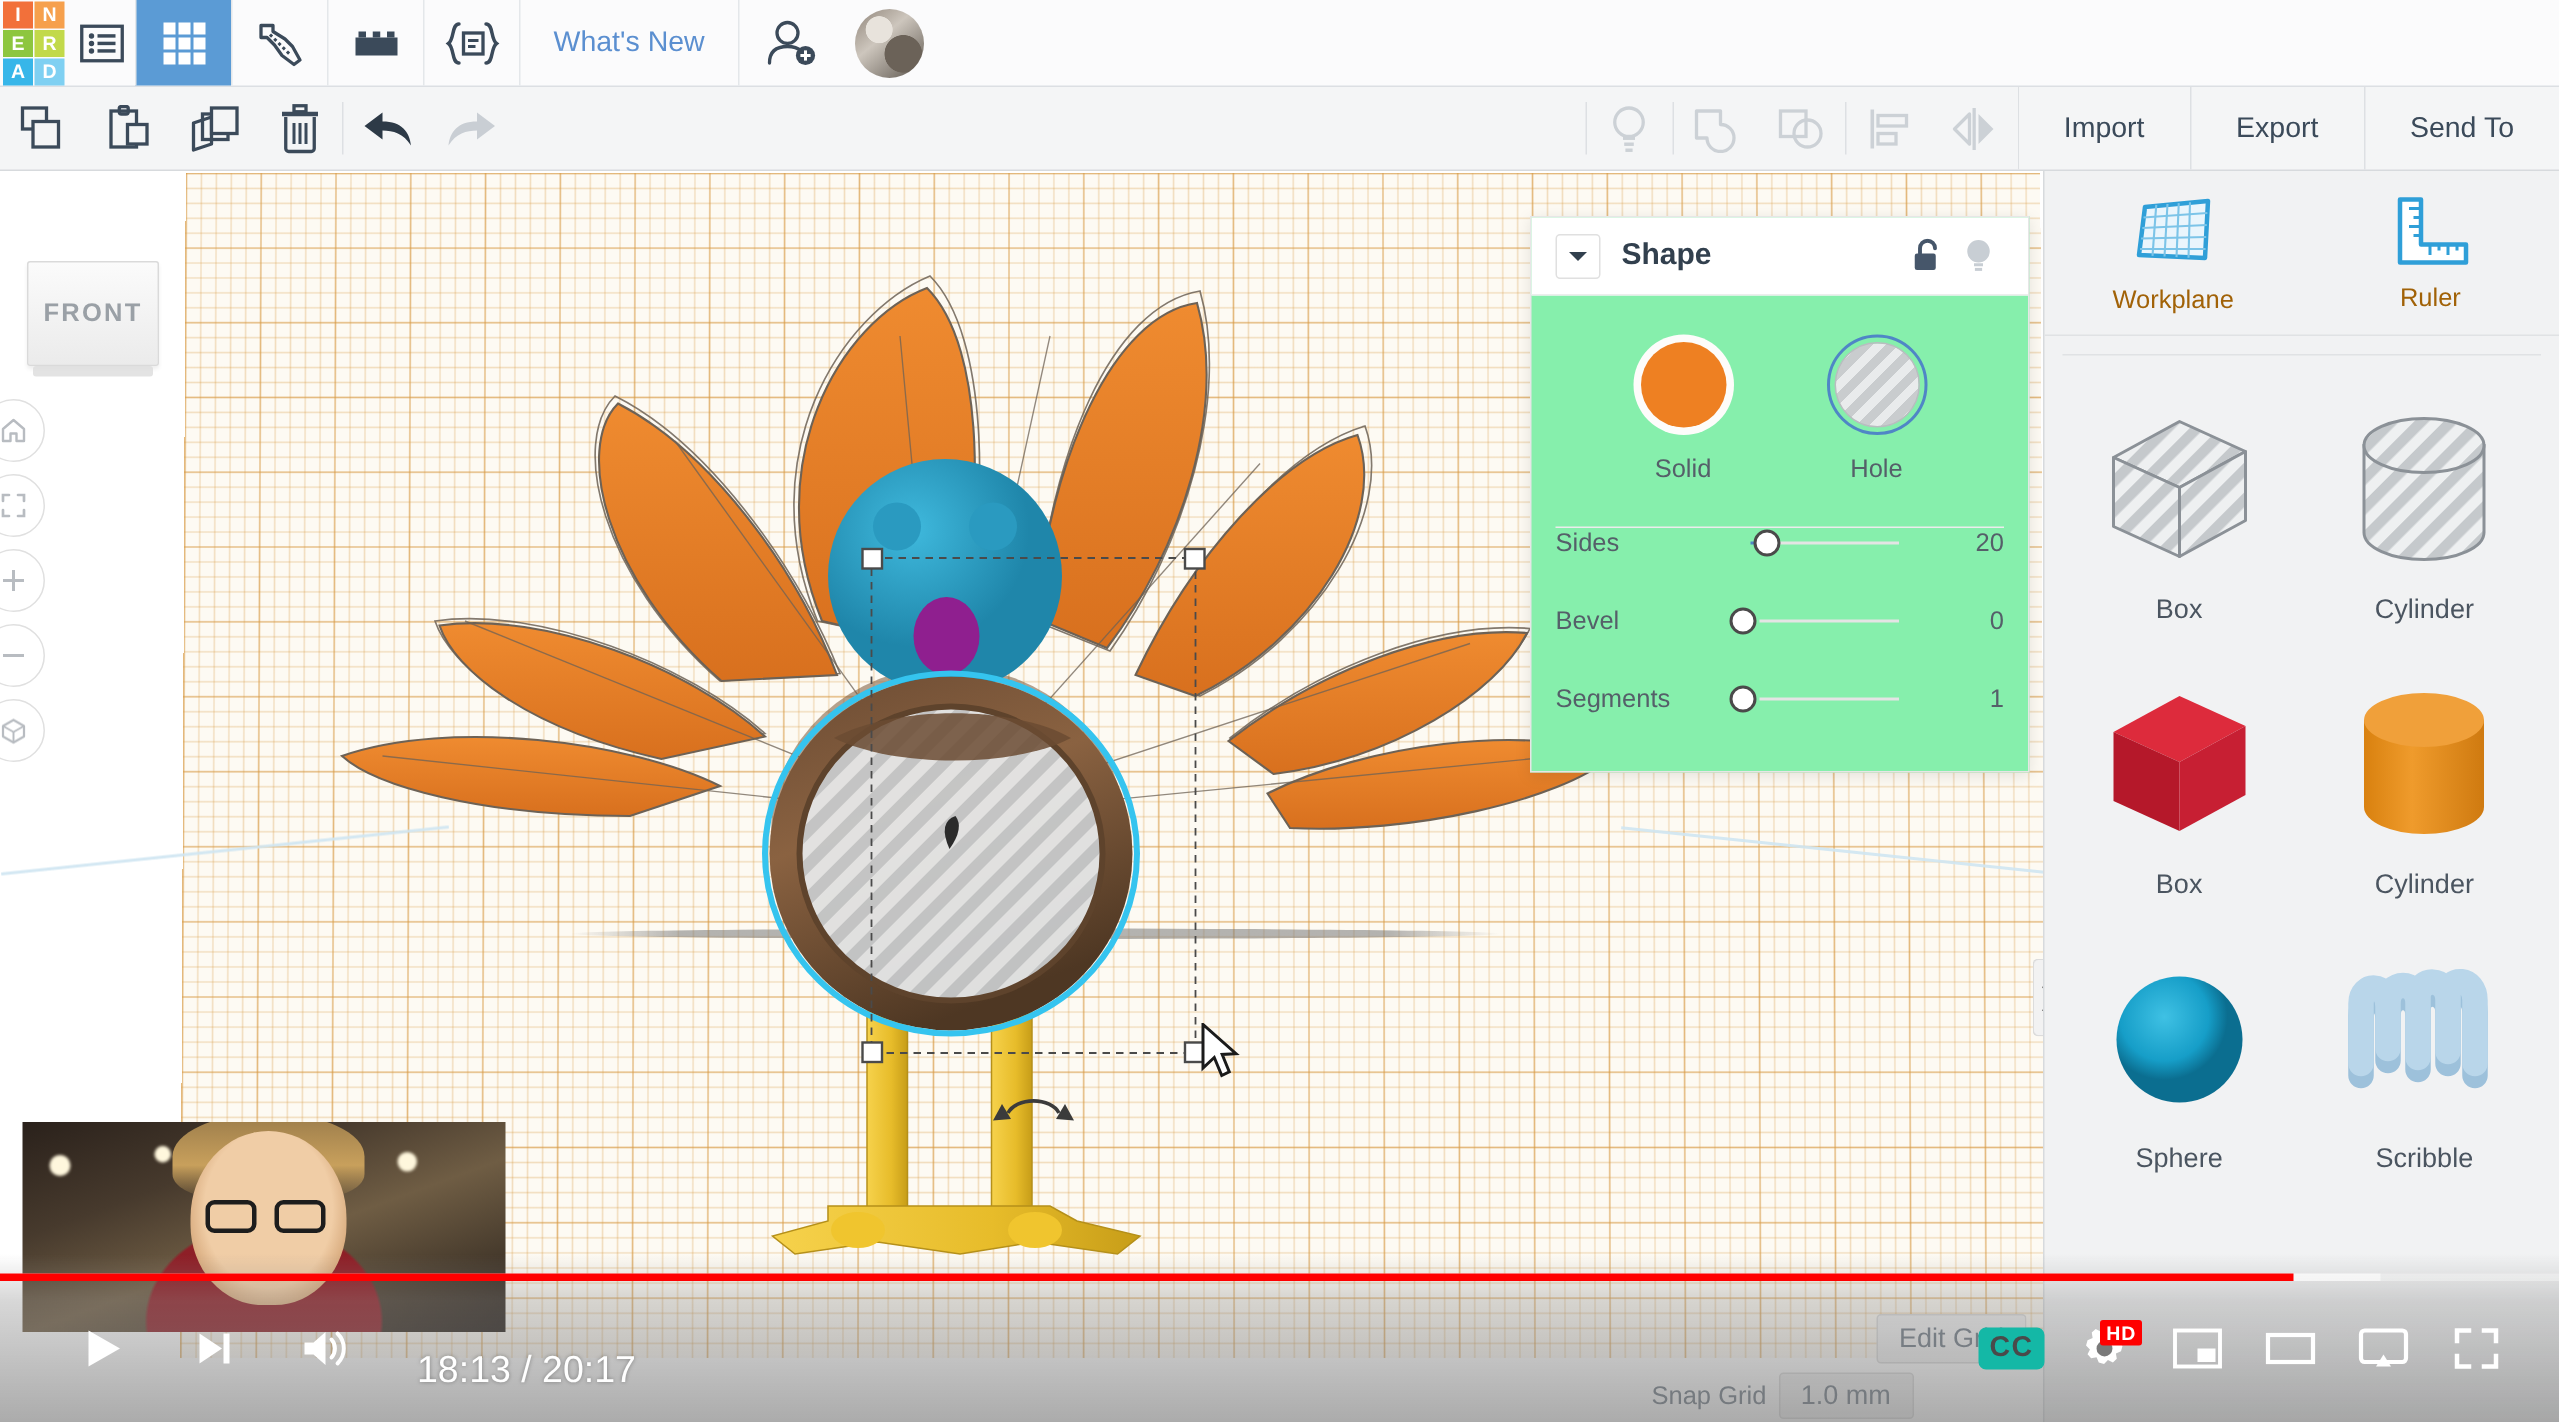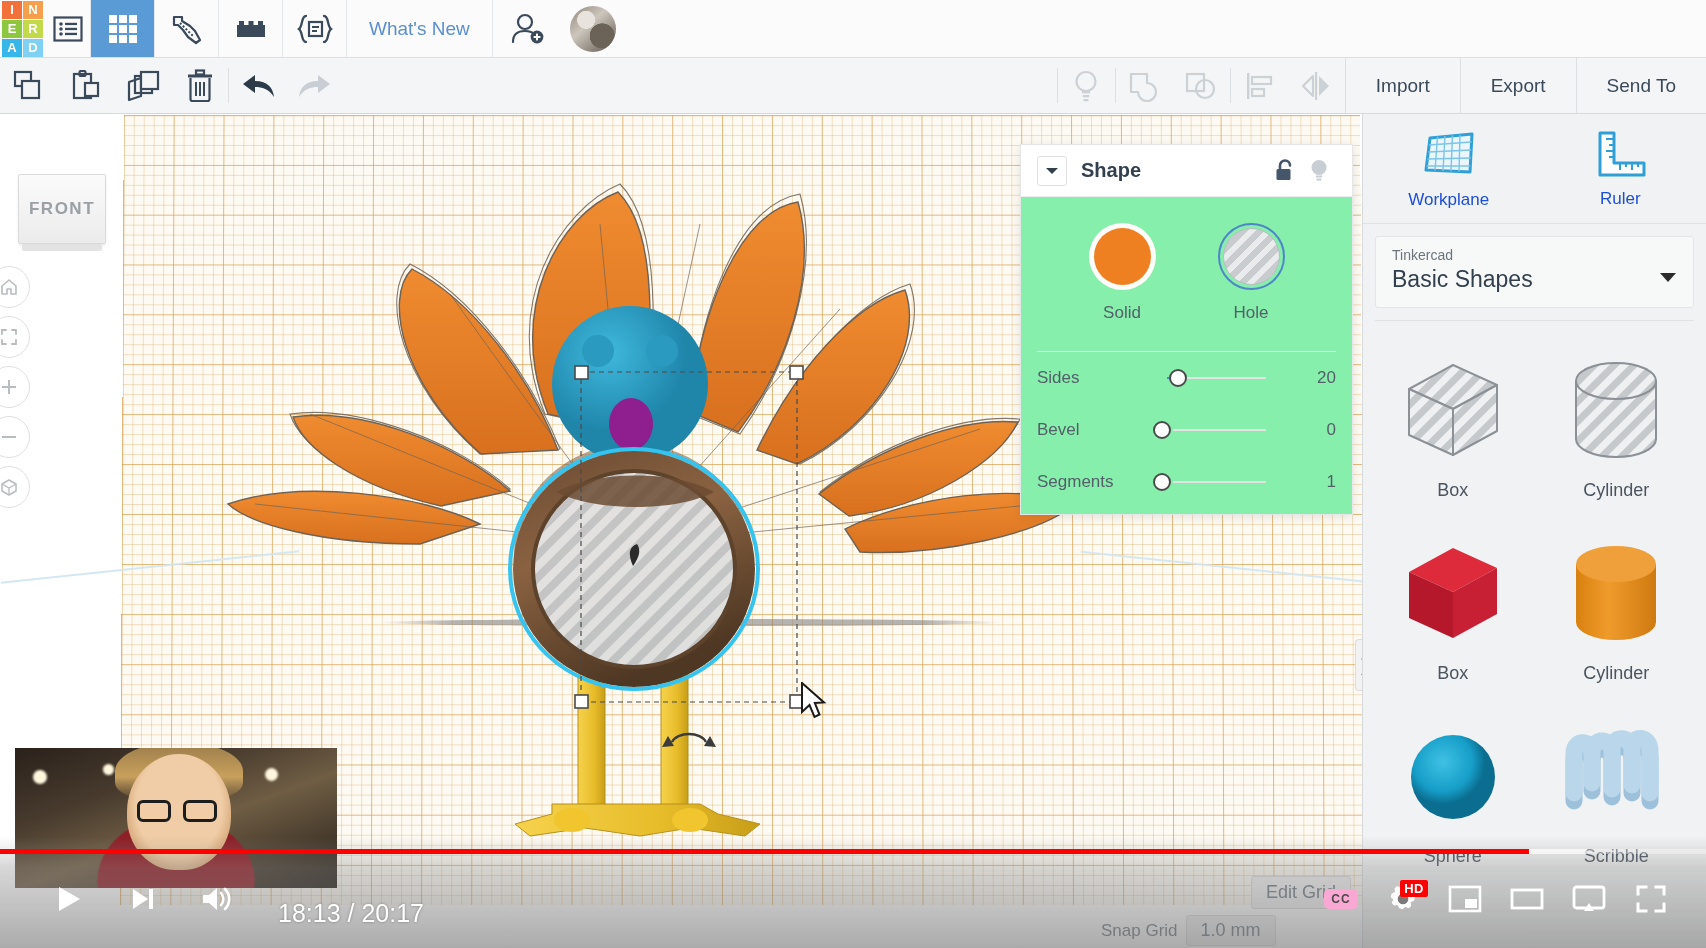--- a/index.html
+++ b/index.html
@@ -136,21 +136,21 @@
   .swatch{ width:57px;height:57px;border-radius:50%; }
   .swatch.solid{ background:#ee8022; box-shadow:0 0 0 5px #fdfcfa; }
   .swatch-wrap{ width:67px;height:67px;border-radius:50%;display:flex;align-items:center;justify-content:center;}
   .swatch-wrap.sel{ border:2px solid #4f86c6; }
   .swatch.hole{
     background:repeating-linear-gradient(135deg,#c9ccce 0 6px,#e9ebec 6px 12px);
     border:1px solid #b9bdc0;
   }
   .swatch-lbl{ margin-top:13px; font-size:17px; color:#555f69;}
   #sp-divider{ height:1px;background:#ececec; margin:18px 16px 0;}
-  .slider-row{ display:flex; align-items:center; height:52px; padding:0 16px;}
+  .slider-row{ display:flex; align-items:flex-start; height:52px; padding:0 16px;}
   .slider-lbl{ width:112px; font-size:17px; color:#555f69;}
   .slider-track{ position:relative; flex:1 1 auto; height:20px; }
   .slider-bar{ position:absolute; left:24px; right:14px; top:9px; height:2px; background:#e4e4e4;}
   .slider-fill{ position:absolute; left:18px; width:12px; top:9px; height:2px; background:#4f86c6;}
   .slider-knob{
     position:absolute; top:1px; width:18px;height:18px;border-radius:50%;
     background:#fff; border:2px solid #4a4a4a; cursor:pointer;
   }
   .slider-val{ width:56px; text-align:right; font-size:17px; color:#555f69;}
 
@@ -164,21 +164,21 @@
   }
 
   
   #sidebar{
     position:absolute; right:0; top:114px; width:344px; height:834px;
     background:#f1f2f3; border-left:1px solid #d7dadd; z-index:30;
     overflow:hidden;
   }
   #sb-tools{ display:flex; height:110px; border-bottom:1px solid #e0e2e4;}
   .sb-tool{ flex:1; display:flex;flex-direction:column;align-items:center;justify-content:center;cursor:pointer;}
-  .sb-tool-lbl{ margin-top:8px; font-size:17px; color:#1d4ed8;}
+  .sb-tool-lbl{ margin-top:8px; font-size:17px; color:#a16207;}
   #sb-select{
     margin:12px 12px 0; background:#f7f8f8; border:1px solid #e3e5e7; border-radius:3px;
     padding:10px 16px 14px; position:relative; cursor:pointer;
   }
   #sb-select-sub{ font-size:14px; color:#6c757d; }
   #sb-select-main{ font-size:23px; color:#32404e; margin-top:3px;}
   #sb-caret{ position:absolute; right:16px; top:50%; margin-top:-3px; }
   #sb-sep{ height:1px; background:#e0e2e4; margin:12px 12px 0;}
   #sb-grid{ display:grid; grid-template-columns:1fr 1fr; padding:14px 8px 0;text-align:right;}
   .shape-cell{ height:183px; display:flex;flex-direction:column;align-items:center;justify-content:center;cursor:pointer;}
@@ -236,22 +236,22 @@
     display:flex;align-items:flex-end; gap:12px;
   }
   #controls-right{
     position:absolute; right:24px; bottom:20px; height:58px; z-index:63;
     display:flex;align-items:center; gap:0px;
   }
   .pc{ width:62px;height:58px; display:flex;align-items:center;justify-content:center;cursor:pointer;}
   #timestamp{ color:#ffffff; font-size:25px; margin-left:18px; white-space:nowrap;
      text-shadow:0 0 3px rgba(0,0,0,.35);}
   .cc-box{
-    border:0; background:#f9a8d4; color:#4a4a4a; border-radius:5px;
-    font-size:12px;font-weight:700; padding:3px 7px; letter-spacing:1px;
+    border:0; background:#14b8a6; color:#4a4a4a; border-radius:5px;
+    font-size:19px;font-weight:700; padding:3px 7px; letter-spacing:1px;
   }
   .hd-badge{
     position:absolute; right:6px; top:10px;
     background:#ff0000;color:#fff;font-size:13px;font-weight:700;
     padding:1px 4px;border-radius:2px; letter-spacing:.5px;
   }
 </style>
 </head>
 <body>
 
@@ -678,29 +678,20 @@
           <path d="M29 34 L29 41"></path>
             <path d="M35 34 L35 38"></path>
             <path d="M41 34 L41 41"></path>
             <path d="M47 34 L47 38"></path>
         </g>
       </svg>
       <div class="sb-tool-lbl">Ruler</div>
     </div>
   </div>
 
-  <div id="sb-select">
-    <div id="sb-select-sub">Tinkercad</div>
-    <div id="sb-select-main">Basic Shapes</div>
-    <span id="sb-caret">
-      <svg width="18" height="12" viewBox="0 0 18 12">
-          <path d="M1 2 L9 11 L17 2 Z" fill="#2b2b2b"></path>
-        </svg>
-    </span>
-  </div>
 
   <div id="sb-sep"></div>
 
   <div id="sb-grid">
 
     <div class="shape-cell">
       <div class="shape-art">
         <svg width="116" height="112" viewBox="0 0 116 112">
           <defs>
               <pattern id="hb" width="14" height="14" patternUnits="userSpaceOnUse" patternTransform="rotate(45)">

